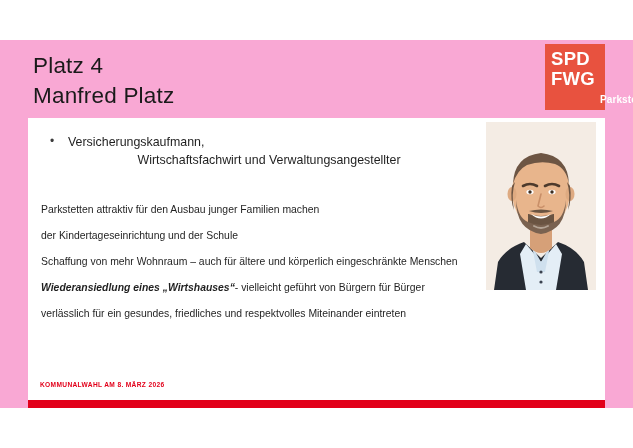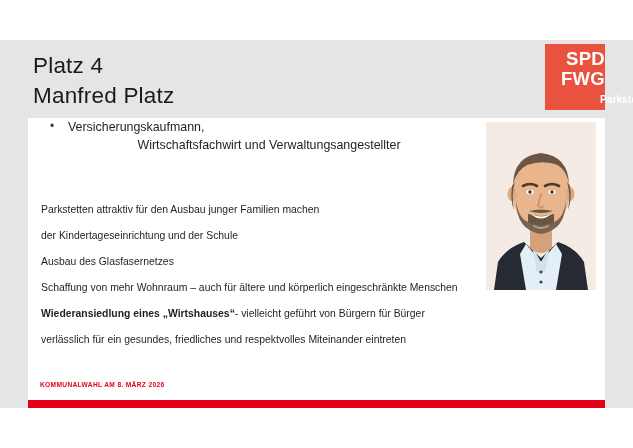--- a/index.html
+++ b/index.html
@@ -16,21 +16,21 @@
     position: relative;
   }
 
   
   #slide {
     position: absolute;
     left: 0;
     top: 40px;
     width: 633px;
     height: 368px;
-    background: #e5e5e5;
+    background: #f9a8d4;
     overflow: hidden;
   }
 
   
   #title-block {
     position: absolute;
     left: 33px;
     top: 11px;
     width: 480px;
   }
@@ -47,21 +47,21 @@
   #party-logo {
     position: absolute;
     left: 545px;
     top: 4px;
     width: 60px;
     height: 66px;
     background: #e8523f;
     color: #ffffff;
     box-sizing: border-box;
     padding: 5px 0 0 0;
-    text-align: right;
+    text-align: left;
   }
   #party-logo .logo-line {
     font-weight: bold;
     font-size: 18.5px;
     line-height: 20px;
     padding-left: 6px;
     letter-spacing: 0.3px;
   }
   #party-logo .logo-sub {
     font-weight: bold;
@@ -80,21 +80,21 @@
     top: 78px;
     width: 577px;
     height: 282px;
     background: #ffffff;
   }
 
   
   #bullet-list {
     position: absolute;
     left: 12px;
-    top: 1px;
+    top: 16px;
     width: 430px;
     list-style: none;
     margin: 0;
     padding: 0;
   }
   #bullet-list li {
     position: relative;
     padding-left: 28px;
     font-size: 12.4px;
     line-height: 17.5px;
@@ -125,20 +125,21 @@
     font-size: 10.4px;
     line-height: 14px;
     color: #1f1f1f;
   }
   #body-paragraphs p .wrap-line {
     display: block;
     margin-top: 12px;
   }
   #body-paragraphs p b {
     font-weight: bold;
+    font-style: italic;
   }
 
   
   #portrait {
     position: absolute;
     left: 458px;
     top: 4px;
     width: 110px;
     height: 168px;
     background: #f3e9e1;
@@ -195,23 +196,20 @@
     </ul>
 
     <div id="body-paragraphs">
       <p>
         <span>Parkstetten attraktiv für den Ausbau junger Familien machen</span>
       </p>
       <p>
         <span class="wrap-line">der Kindertageseinrichtung und der Schule</span>
       </p>
       <p>
-        <span>Ausbau des Glasfasernetzes</span>
-      </p>
-      <p>
         <span>Schaffung von mehr Wohnraum – auch für ältere und körperlich eingeschränkte Menschen</span>
       </p>
       <p>
         <b>Wiederansiedlung eines „Wirtshauses“</b><span>- vielleicht geführt von Bürgern für Bürger</span>
         <span class="wrap-line">verlässlich für ein gesundes, friedliches und respektvolles Miteinander eintreten</span>
       </p>
     </div>
 
     <div id="portrait">
       <svg viewBox="0 0 110 168" xmlns="http://www.w3.org/2000/svg">

